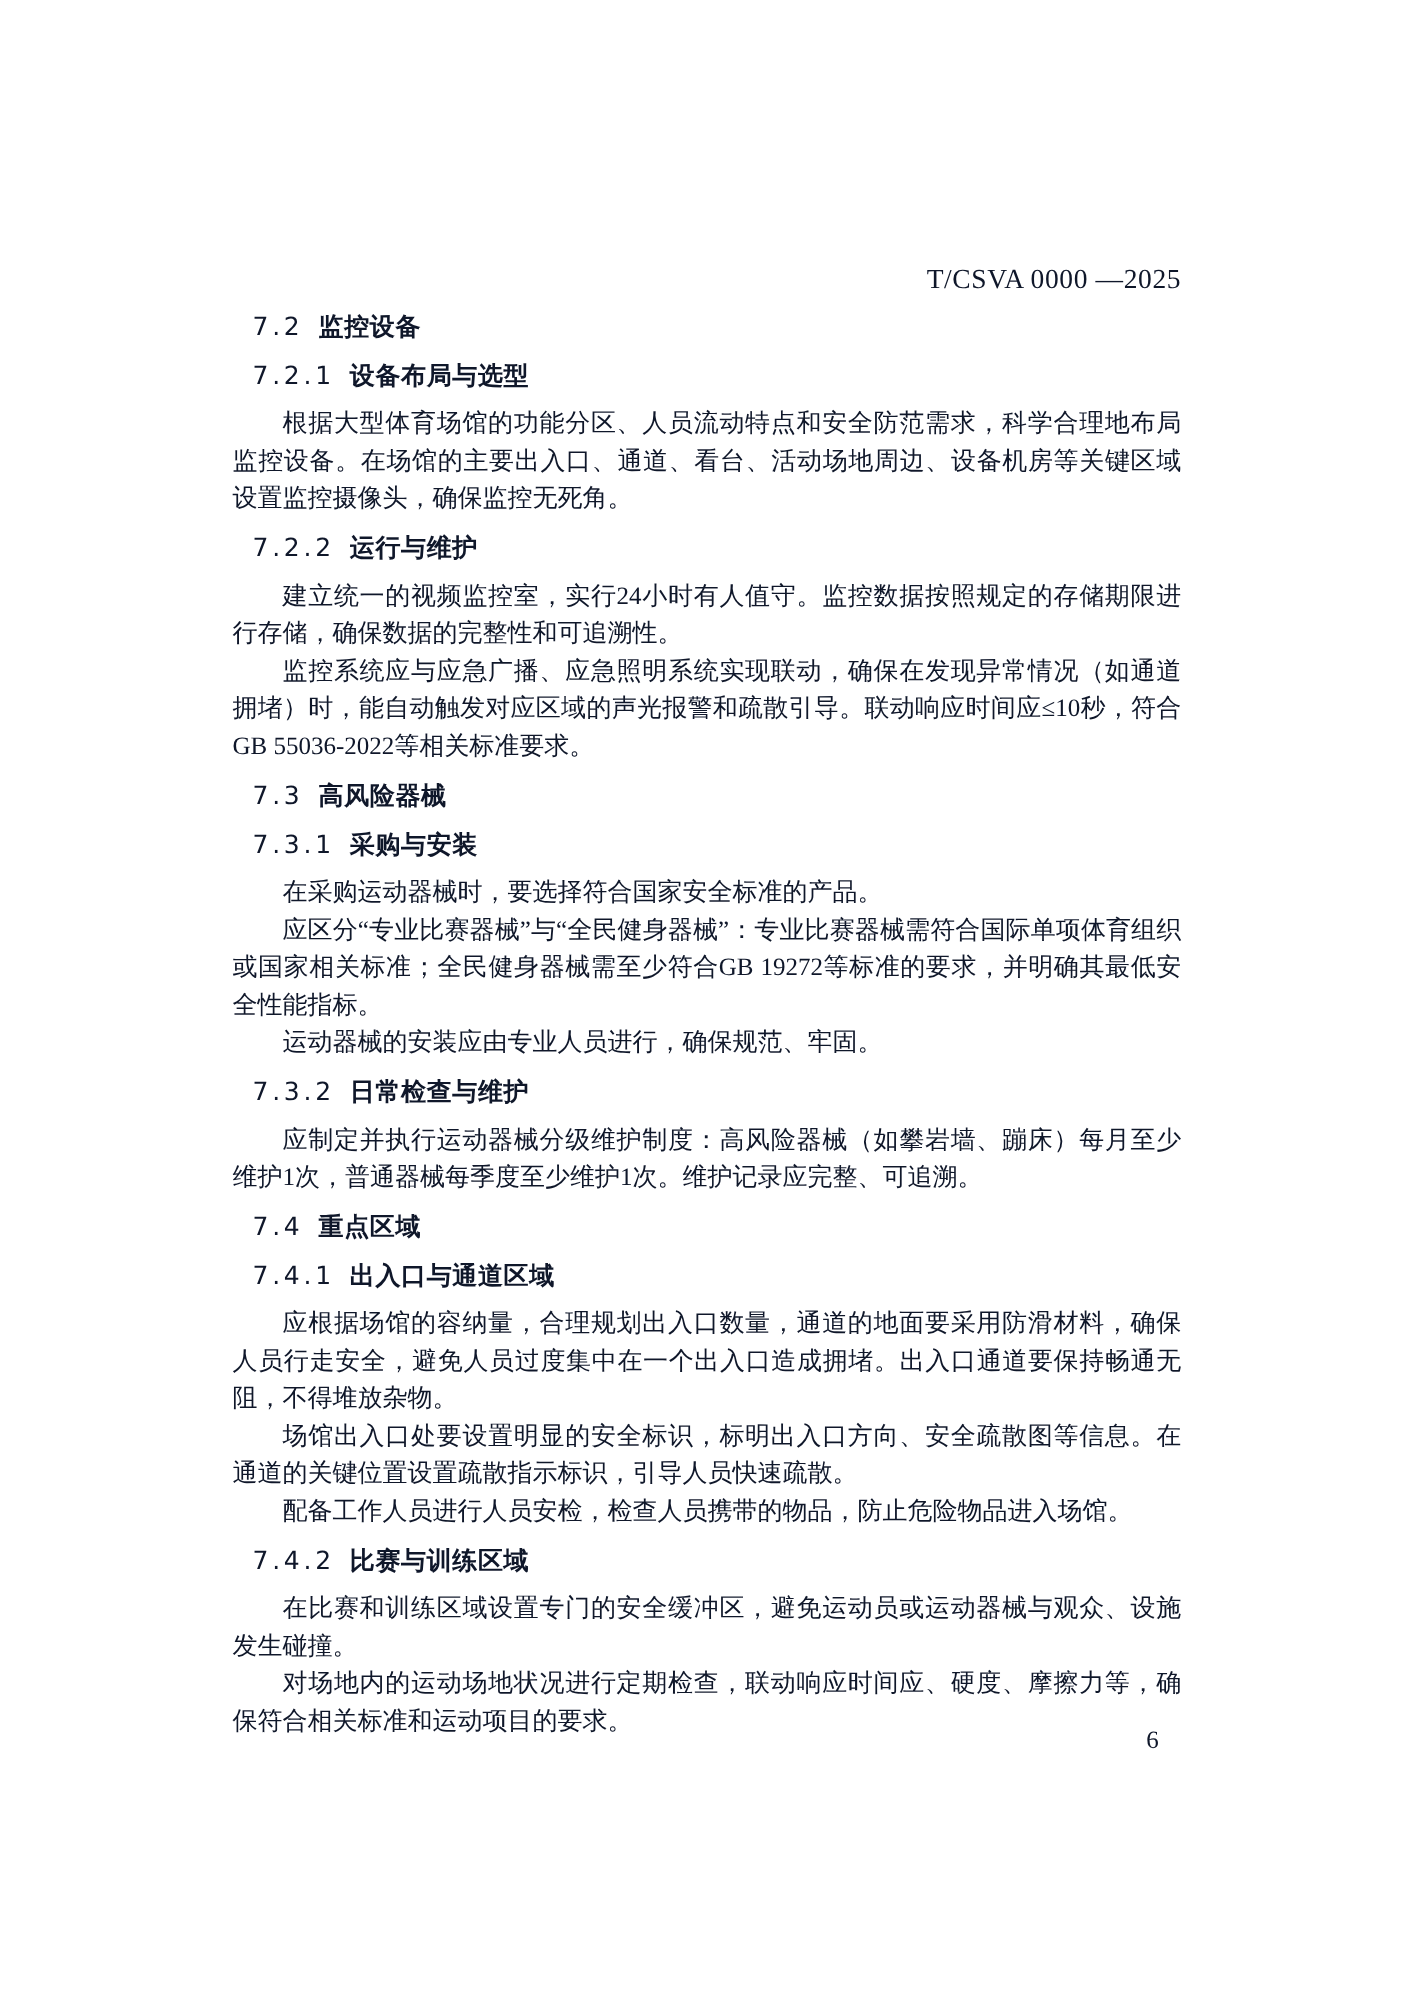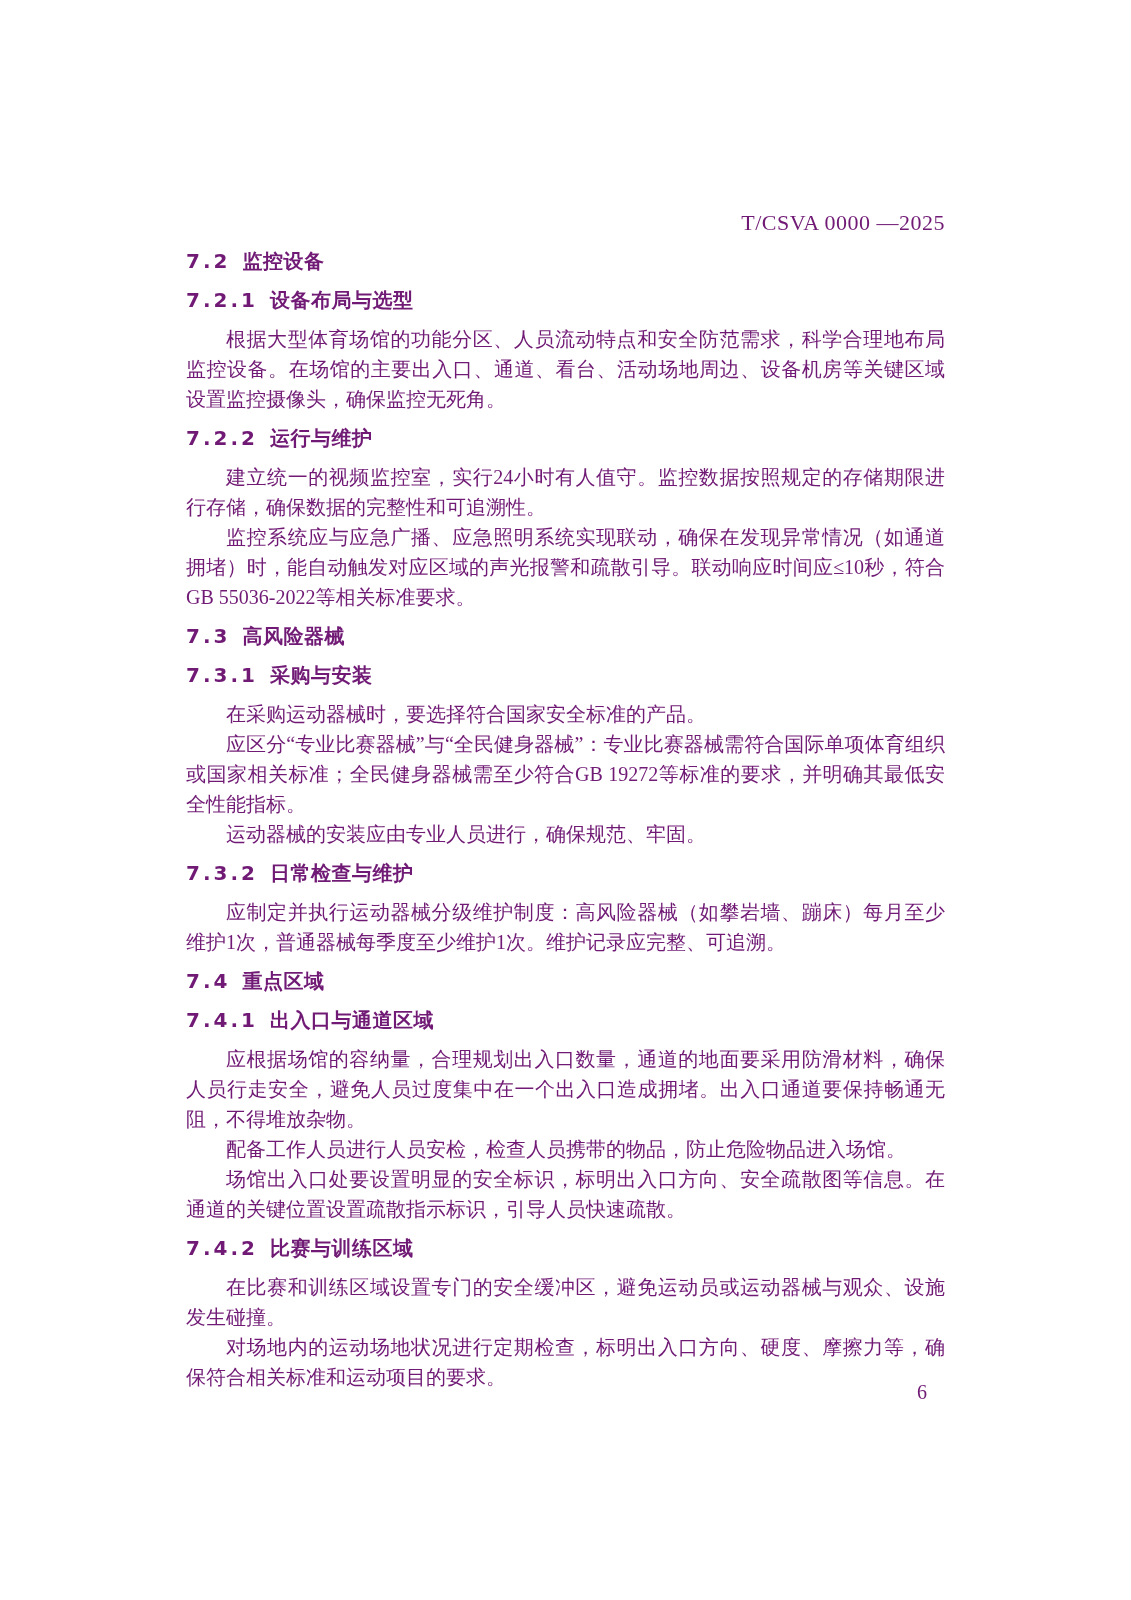--- a/index.html
+++ b/index.html
@@ -8,21 +8,21 @@
     background: #e8e8e8;
   }
   .page {
     position: relative;
     width: 1131px;
     height: 1600px;
     margin: 0 auto;
     background: #ffffff;
     box-sizing: border-box;
     padding: 210px 186px 0 186px;
-    color: #701a75;
+    color: #0f172a;
     overflow: hidden;
   }
   .doc-header {
     text-align: right;
     font-family: "Liberation Serif", "DejaVu Serif", serif;
     font-size: 22px;
     line-height: 26px;
     margin: 0 0 10px 0;
     letter-spacing: 0.5px;
   }
@@ -38,21 +38,22 @@
     font-family: "DejaVu Sans", "Liberation Sans", sans-serif;
     font-weight: bold;
     font-size: 20px;
     line-height: 30px;
     margin: 9px 0;
     letter-spacing: 0.5px;
   }
   .heading .num {
     margin-right: 12px;
     letter-spacing: 3px;
-    font-weight: bold;
+    font-weight: normal;
+    margin-left: 16px;
   }
   .page-number {
     position: absolute;
     right: 204px;
     bottom: 196px;
     font-family: "Liberation Serif", "DejaVu Serif", serif;
     font-size: 20px;
     line-height: 24px;
   }
 </style>
@@ -103,25 +104,25 @@
 
   <div class="heading">
     <span class="num">7.4</span><span>重点区域</span>
   </div>
 
   <div class="heading">
     <span class="num">7.4.1</span><span>出入口与通道区域</span>
   </div>
 
   <p class="para">应根据场馆的容纳量，合理规划出入口数量，通道的地面要采用防滑材料，确保人员行走安全，避免人员过度集中在一个出入口造成拥堵。出入口通道要保持畅通无阻，不得堆放杂物。</p>
+  <p class="para">场馆出入口处要设置明显的安全标识，标明出入口方向、安全疏散图等信息。在通道的关键位置设置疏散指示标识，引导人员快速疏散。</p>
   <p class="para">配备工作人员进行人员安检，检查人员携带的物品，防止危险物品进入场馆。</p>
-  <p class="para">场馆出入口处要设置明显的安全标识，标明出入口方向、安全疏散图等信息。在通道的关键位置设置疏散指示标识，引导人员快速疏散。</p>
 
   <div class="heading">
     <span class="num">7.4.2</span><span>比赛与训练区域</span>
   </div>
 
   <p class="para">在比赛和训练区域设置专门的安全缓冲区，避免运动员或运动器械与观众、设施发生碰撞。</p>
-  <p class="para">对场地内的运动场地状况进行定期检查，标明出入口方向、硬度、摩擦力等，确保符合相关标准和运动项目的要求。</p>
+  <p class="para">对场地内的运动场地状况进行定期检查，联动响应时间应、硬度、摩擦力等，确保符合相关标准和运动项目的要求。</p>
 
   <div class="page-number">6</div>
 
 </div>
 
 </body></html>

